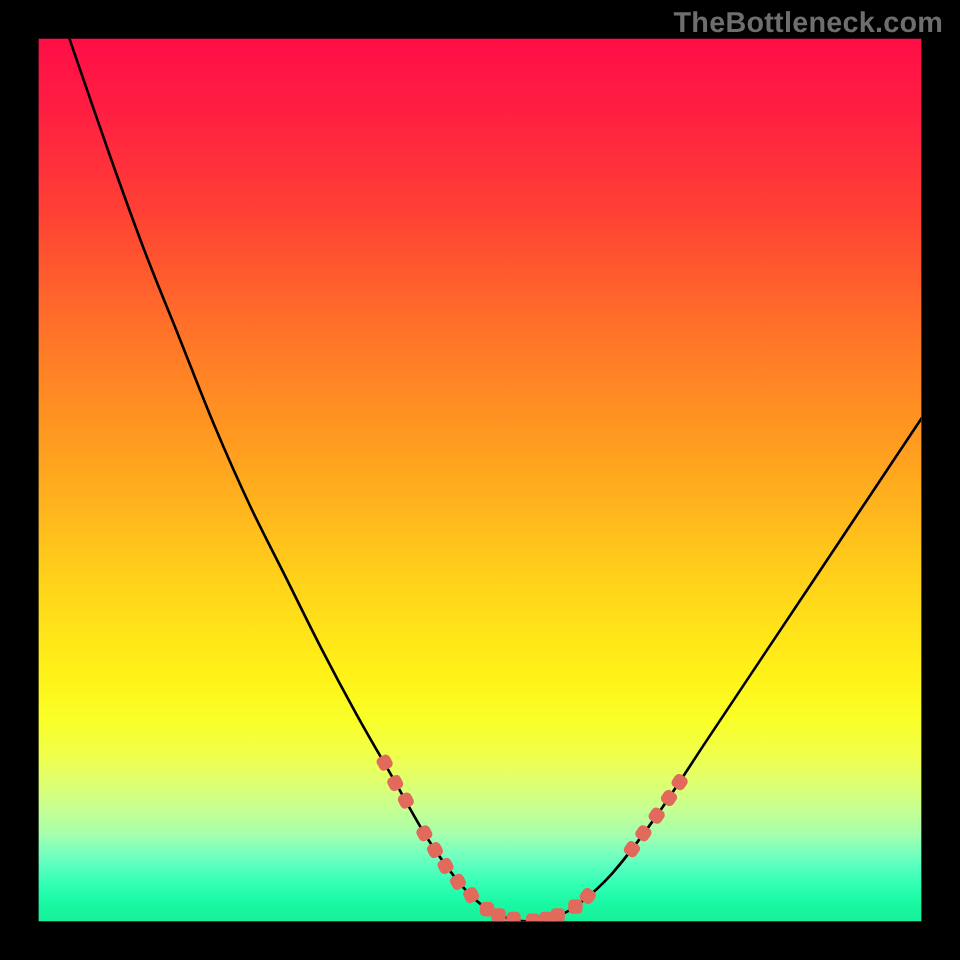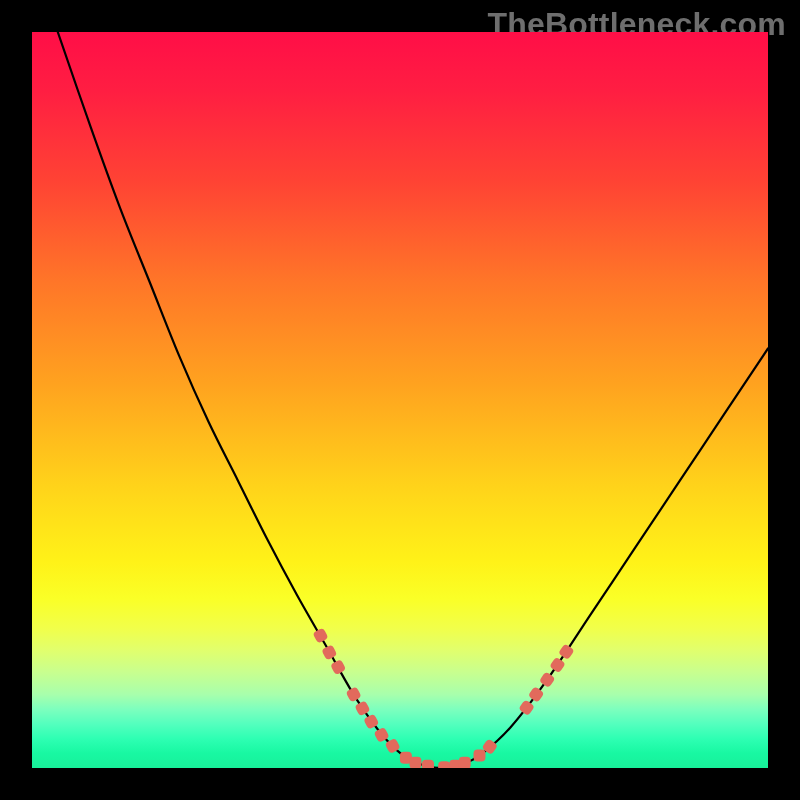--- a/index.html
+++ b/index.html
@@ -9,21 +9,21 @@
     width: 800px;
     height: 800px;
     overflow: hidden;
     position: relative;
   }
   .watermark {
     position: absolute;
     top: 6px;
     right: 14px;
     font-family: Arial, Helvetica, sans-serif;
-    font-size: 32px;
+    font-size: 24px;
     font-weight: 600;
     color: #6e6e6e;
     letter-spacing: 0.2px;
   }
   .plot-frame {
     position: absolute;
     left: 32px;
     top: 32px;
     width: 736px;
     height: 736px;

